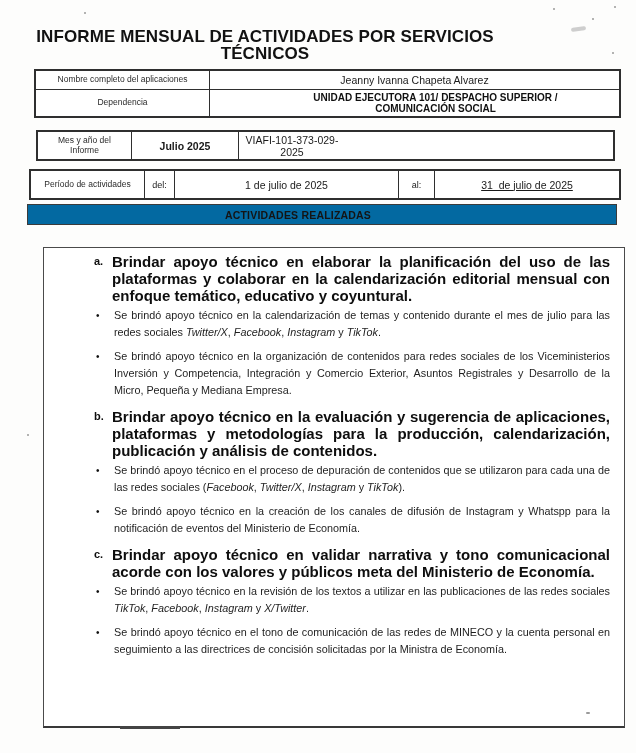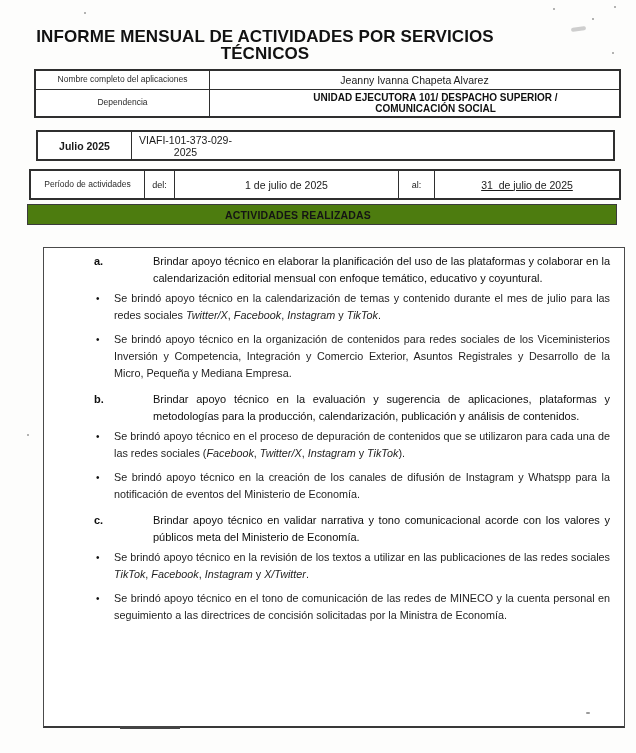--- a/index.html
+++ b/index.html
@@ -29,39 +29,39 @@
   
   .t2{left:36px;top:130px;width:575px;height:27px;display:grid;grid-template-columns:94px 107px 106px 1fr;}
   .t2 .lbl{padding:0 12px;}
   
   .t3{left:29px;top:169px;width:588px;height:27px;display:grid;grid-template-columns:114px 30px 224px 36px 1fr;}
   .small-word{font-size:9px;color:#222;}
   .pre{white-space:pre;text-decoration:underline;}
   .bold-val{font-weight:bold;}
   
   .banner{
-    left:27px;top:204px;width:590px;height:21px;border:1.6px solid #3b3b3b;background:#4d7c0f;
+    left:27px;top:204px;width:590px;height:21px;border:1.6px solid #3b3b3b;background:#0369a1;
     display:flex;align-items:center;justify-content:center;
     font-weight:bold;font-size:10.5px;color:#141414;letter-spacing:.2px;
     padding-right:48px;box-sizing:border-box;
   }
   
   .main-box{
     left:43px;top:247px;width:582px;height:481px;box-sizing:border-box;
     border:1.6px solid #4a4a4a;border-bottom:2.4px solid #383838;background:#fff;
   }
   .content{padding:5px 14px 0 50px;}
   .sec{margin-top:0;}
   .sec + .sec{margin-top:9px;}
   .row{display:flex;}
   .marker{width:18px;flex:none;font-size:11px;line-height:17px;}
   .h-marker{font-weight:bold;color:#0e0e0e;}
   .b-marker{font-size:10px;padding-left:2px;color:#111;}
   .txt{flex:1;text-align:justify;line-height:17px;}
-  .h-txt{font-weight:normal;font-size:11px;color:#0e0e0e;margin-left:41px;}
+  .h-txt{font-weight:bold;font-size:15px;color:#0e0e0e;}
   .b-txt{font-size:10.8px;color:#1e1e1e;}
   .heading{margin-bottom:3px;}
   .bullet{margin-bottom:7px;}
   .b-txt em{font-style:italic;}
   
   .speck{position:absolute;background:#9a9a9a;border-radius:50%;}
   .smudge{position:absolute;background:#b5b5b5;opacity:.65;border-radius:2px;transform:rotate(-8deg);}
   .edge-seg{position:absolute;background:#444;}
 </style>
 </head>
@@ -77,20 +77,21 @@
     <div class="cell divr lbl">Nombre completo del aplicaciones</div>
     <div class="cell val">Jeanny Ivanna Chapeta Alvarez</div>
   </div>
   <div class="row2">
     <div class="cell divr lbl">Dependencia</div>
     <div class="cell dep-val">UNIDAD EJECUTORA 101/ DESPACHO SUPERIOR / COMUNICACIÓN SOCIAL</div>
   </div>
 </div>
 
 <div class="abs tbl t2">
+  <div class="cell divr lbl">Mes y año del Informe</div>
   <div class="cell divr val bold-val">Julio 2025</div>
   <div class="cell val">VIAFI-101-373-029-2025</div>
 </div>
 
 <div class="abs tbl t3">
   <div class="cell divr lbl">Período de actividades</div>
   <div class="cell divr small-word">del:</div>
   <div class="cell divr val">1 de julio de 2025</div>
   <div class="cell divr small-word">al:</div>
   <div class="cell val pre">31  de julio de 2025</div>

